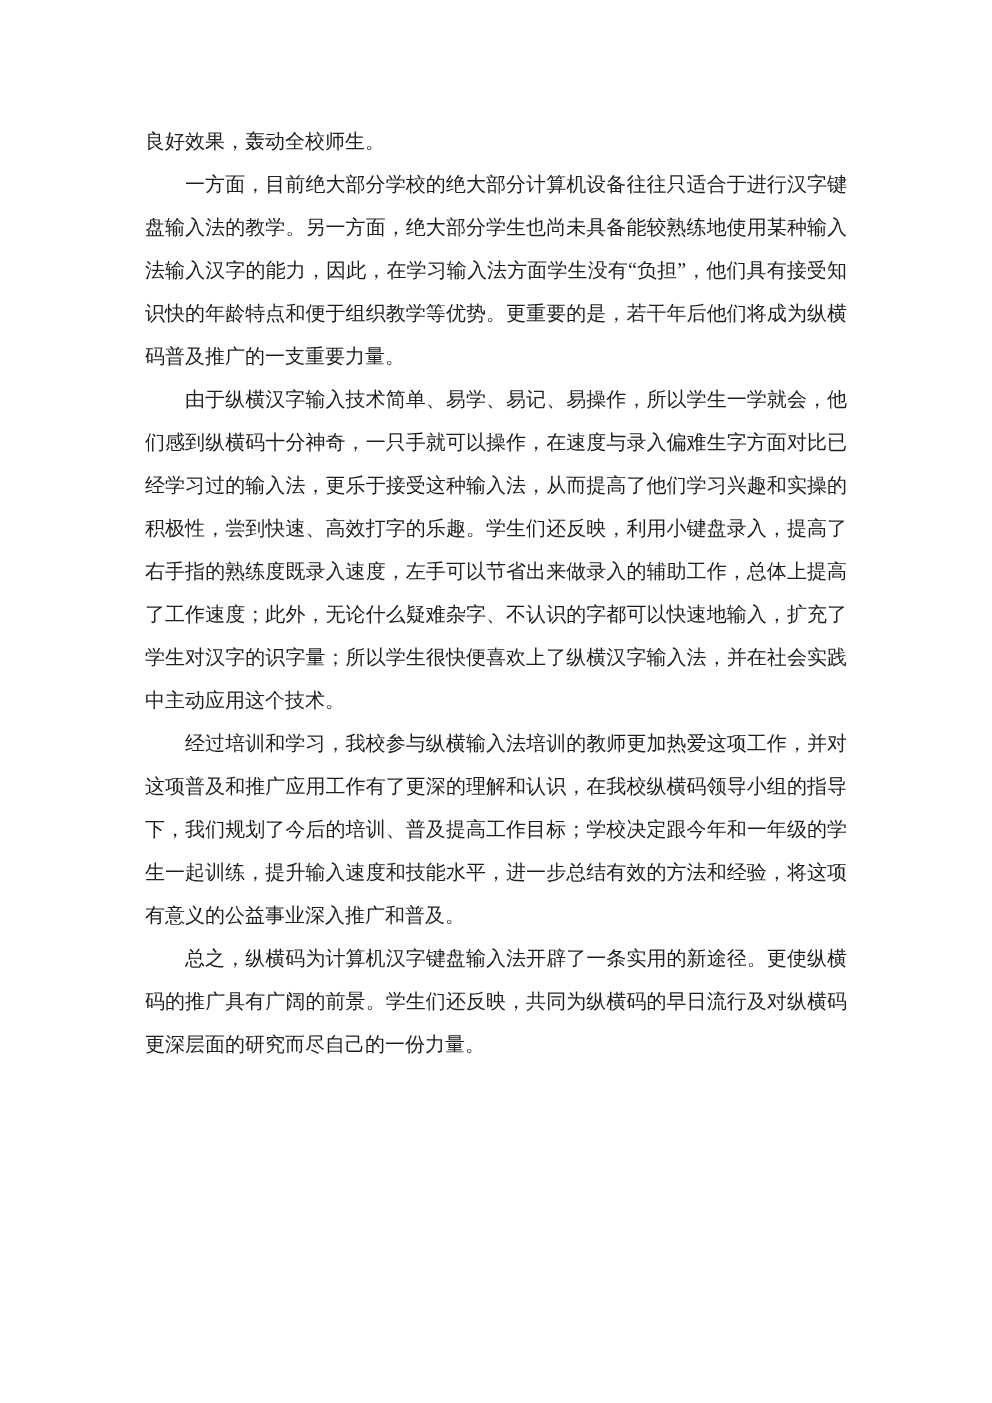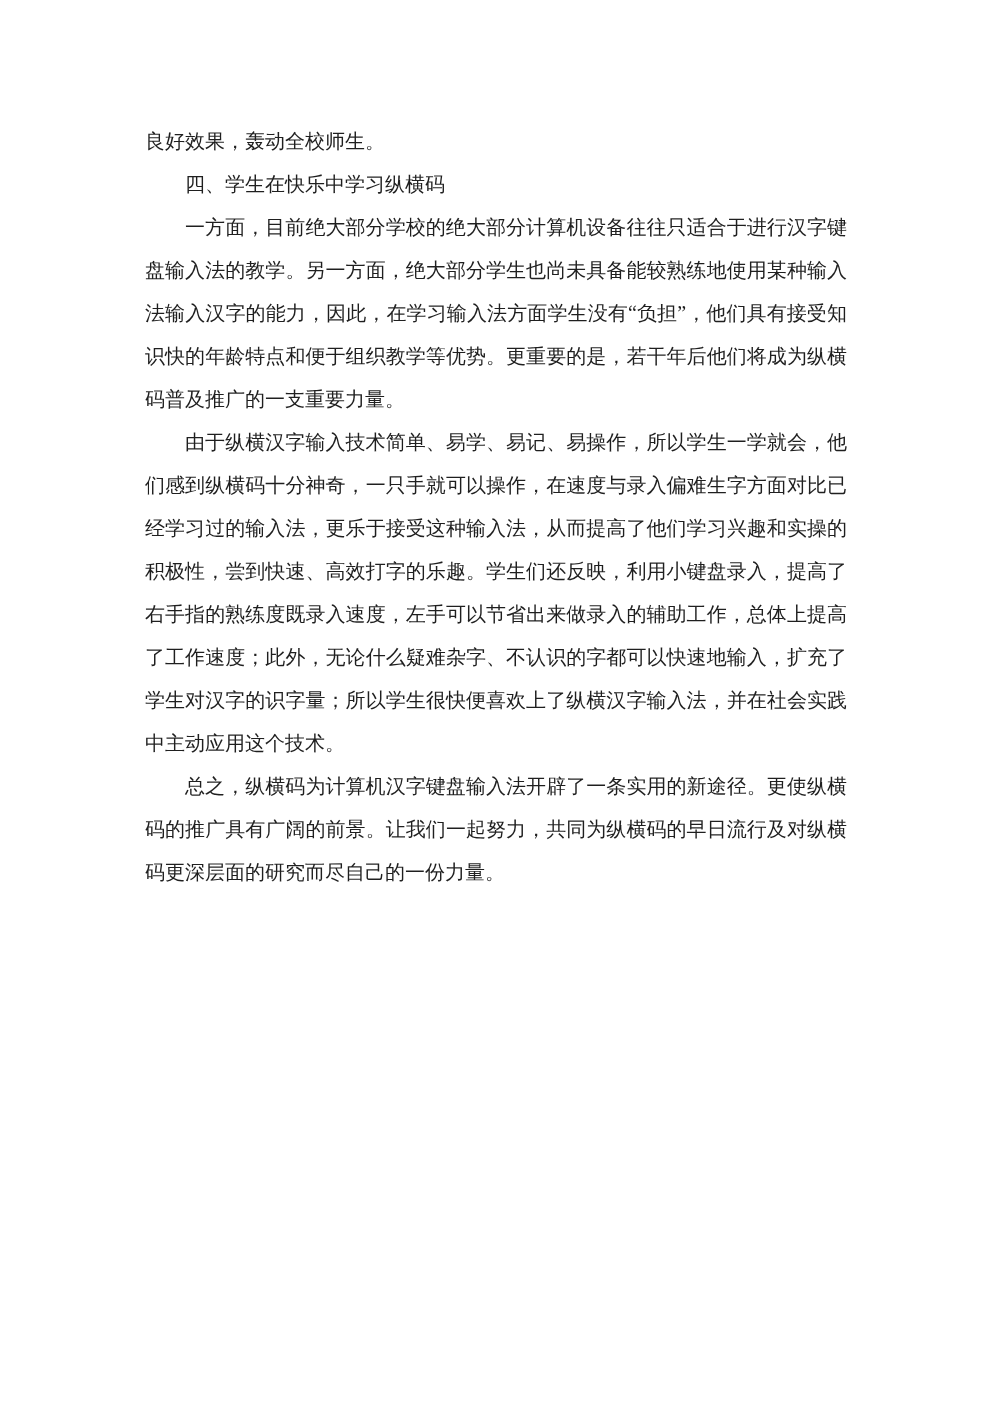--- a/index.html
+++ b/index.html
@@ -39,18 +39,18 @@
   .para.indent {
     text-indent: 2em;
   }
 </style>
 </head>
 <body>
 
 <div class="page">
   <div class="doc-body" id="doc-body">
       <p class="para">良好效果，轰动全校师生。</p>
-      <p class="para indent">四、学生在快乐中学习纵横码</p>
       <p class="para indent">一方面，目前绝大部分学校的绝大部分计算机设备往往只适合于进行汉字键盘输入法的教学。另一方面，绝大部分学生也尚未具备能较熟练地使用某种输入法输入汉字的能力，因此，在学习输入法方面学生没有“负担”，他们具有接受知识快的年龄特点和便于组织教学等优势。更重要的是，若干年后他们将成为纵横码普及推广的一支重要力量。</p>
       <p class="para indent">由于纵横汉字输入技术简单、易学、易记、易操作，所以学生一学就会，他们感到纵横码十分神奇，一只手就可以操作，在速度与录入偏难生字方面对比已经学习过的输入法，更乐于接受这种输入法，从而提高了他们学习兴趣和实操的积极性，尝到快速、高效打字的乐趣。学生们还反映，利用小键盘录入，提高了右手指的熟练度既录入速度，左手可以节省出来做录入的辅助工作，总体上提高了工作速度；此外，无论什么疑难杂字、不认识的字都可以快速地输入，扩充了学生对汉字的识字量；所以学生很快便喜欢上了纵横汉字输入法，并在社会实践中主动应用这个技术。</p>
-      <p class="para indent">总之，纵横码为计算机汉字键盘输入法开辟了一条实用的新途径。更使纵横码的推广具有广阔的前景。让我们一起努力，共同为纵横码的早日流行及对纵横码更深层面的研究而尽自己的一份力量。</p>
+      <p class="para indent">经过培训和学习，我校参与纵横输入法培训的教师更加热爱这项工作，并对这项普及和推广应用工作有了更深的理解和认识，在我校纵横码领导小组的指导下，我们规划了今后的培训、普及提高工作目标；学校决定跟今年和一年级的学生一起训练，提升输入速度和技能水平，进一步总结有效的方法和经验，将这项有意义的公益事业深入推广和普及。</p>
+      <p class="para indent">总之，纵横码为计算机汉字键盘输入法开辟了一条实用的新途径。更使纵横码的推广具有广阔的前景。学生们还反映，共同为纵横码的早日流行及对纵横码更深层面的研究而尽自己的一份力量。</p>
     </div>
 </div>
 
 </body></html>

